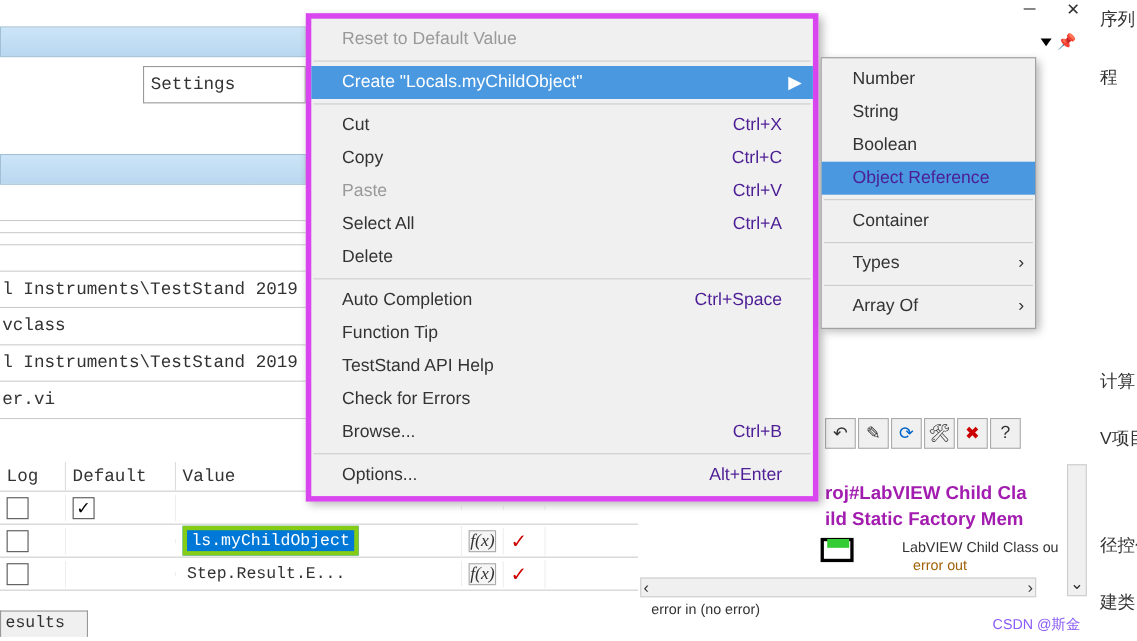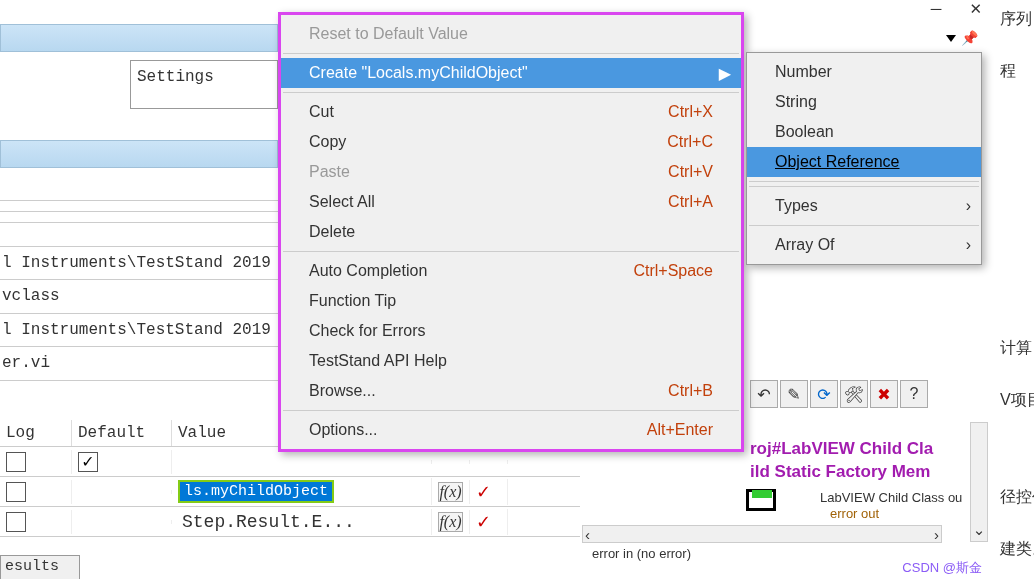--- a/index.html
+++ b/index.html
@@ -1,44 +1,44 @@
 <!DOCTYPE html>
 <html><head>
 <meta charset="utf-8">
 <style>
 * { box-sizing: border-box; margin: 0; padding: 0; }
 body { font-family: "Segoe UI", Tahoma, sans-serif; font-size: 15px; background: #fff; overflow: hidden; width: 1034px; height: 583px; position: relative; color: #333; }
 .top-blue-bar { position: absolute; left: 0; top: 24px; width: 278px; height: 28px; background: linear-gradient(#cce4f7, #b8d8f0); border: 1px solid #a0c0d8; }
-.settings-btn { position: absolute; left: 130px; top: 60px; width: 148px; height: 49px; border: 1px solid #999; background: #fff; font-family: "Courier New", monospace; font-size: 16px; text-align: left; padding-left: 6px; line-height: 32px; }
+.settings-btn { position: absolute; left: 130px; top: 60px; width: 148px; height: 34px; border: 1px solid #999; background: #fff; font-family: "Courier New", monospace; font-size: 16px; text-align: left; padding-left: 6px; line-height: 32px; }
 .blue-strip { position: absolute; left: 0; top: 140px; width: 278px; height: 28px; background: linear-gradient(#cce4f7, #b8d8f0); border: 1px solid #a0c0d8; }
 .bg-rows { position: absolute; left: 0; top: 200px; width: 278px; font-family: "Courier New", monospace; font-size: 16px; line-height: 1.4; }
 .bg-rows .row { border-bottom: 1px solid #ccc; padding: 5px 2px; white-space: nowrap; overflow: hidden; }
 .table-area { position: absolute; left: 0; top: 420px; width: 580px; }
 .table-header { display: flex; border-bottom: 1px solid #ccc; }
 .table-header > div { padding: 4px 6px; font-family: "Courier New", monospace; font-size: 16px; border-right: 1px solid #ddd; }
-.col-log { width: 72px; } .col-def { width: 100px; } .col-val { width: 260px; } .col-fx { width: 38px; } .col-ck { width: 38px; }
+.col-log { width: 60px; } .col-def { width: 100px; } .col-val { width: 260px; } .col-fx { width: 38px; } .col-ck { width: 38px; }
 .table-row { display: flex; border-bottom: 1px solid #ccc; align-items: center; height: 30px; }
 .table-row > div { padding: 2px 6px; border-right: 1px solid #eee; display: flex; align-items: center; justify-content: flex-start; }
 .chk { width: 20px; height: 20px; border: 1px solid #555; background: #fff; display: inline-flex; align-items: center; justify-content: center; }
 .chk.checked::after { content: "✓"; font-size: 16px; color: #000; }
-.val-cell-sel { background: #0078d7; color: #fff; border: 2px solid #84cc16; padding: 1px 4px; font-family: "Courier New", monospace; font-size: 15px; }
-.val-cell { font-family: "Courier New", monospace; font-size: 18px; padding: 1px 4px; }
+.val-cell-sel { background: #0078d7; color: #fff; border: 4px solid #84cc16; padding: 1px 4px; font-family: "Courier New", monospace; font-size: 15px; }
+.val-cell { font-family: "Courier New", monospace; font-size: 15px; padding: 1px 4px; }
 .fx { font-style: italic; font-family: "Times New Roman", serif; font-size: 16px; width: 26px; text-align: center; border: 1px solid #aaa; background: #f5f5f5; }
 .red-check { color: #c00; font-size: 18px; }
 .results-tab { position: absolute; left: 0; bottom: 4px; width: 80px; height: 24px; border: 1px solid #999; border-bottom: none; background: #f0f0f0; font-family: "Courier New", monospace; font-size: 15px; padding: 2px 4px; }
-.context-menu { position: absolute; left: 278px; top: 12px; width: 466px; background: #f0f0f0; border: 3px solid #d946ef; box-shadow: 3px 3px 8px rgba(0,0,0,0.3); padding: 4px 0; z-index: 100; }
+.context-menu { position: absolute; left: 278px; top: 12px; width: 466px; background: #f0f0f0; border: 5px solid #d946ef; box-shadow: 3px 3px 8px rgba(0,0,0,0.3); padding: 4px 0; z-index: 100; }
 .menu-item { display: flex; align-items: center; padding: 6px 28px 6px 28px; font-size: 16px; position: relative; }
 .menu-item.disabled { color: #999; }
 .menu-item.highlighted { background: #4a98e0; color: #fff; }
-.menu-item .shortcut { margin-left: auto; color: #c2410c; }
+.menu-item .shortcut { margin-left: auto; color: #4c1d95; }
 .menu-item .arrow { position: absolute; right: 10px; }
 .menu-sep { height: 1px; background: #ccc; margin: 4px 2px; }
-.submenu { position: absolute; left: 746px; top: 52px; width: 236px; background: #f0f0f0; border: 1px solid #999; box-shadow: 3px 3px 8px rgba(0,0,0,0.3); padding: 4px 0; z-index: 110; }
+.submenu { position: absolute; left: 746px; top: 52px; width: 196px; background: #f0f0f0; border: 1px solid #999; box-shadow: 3px 3px 8px rgba(0,0,0,0.3); padding: 4px 0; z-index: 110; }
 .submenu .menu-item { padding: 6px 20px 6px 28px; font-size: 16px; }
-.submenu .menu-item.selected { background: #4a98e0; color: #000000; text-decoration: underline; }
+.submenu .menu-item.selected { background: #4a98e0; color: #4c1d95; }
 .dropdown-pin { position: absolute; right: 55px; top: 30px; display: flex; gap: 6px; align-items: center; }
 .pin-triangle { width: 0; height: 0; border-left: 5px solid transparent; border-right: 5px solid transparent; border-top: 7px solid #000; }
 .pin-icon { font-size: 14px; }
 .dash-x { position: absolute; right: 42px; top: 0px; font-family: "Segoe UI", sans-serif; font-size: 15px; letter-spacing: 10px; color: #333; display: flex; gap: 18px; }
 .cn-right { position: absolute; right: 0; top: 0; width: 34px; font-size: 16px; line-height: 2.4; writing-mode: horizontal-tb; }
 .cn-right > div { margin-bottom: 14px; white-space: nowrap; text-align: left; }
 .toolbar { position: absolute; left: 750px; top: 380px; display: flex; gap: 2px; }
 .toolbar .tb-btn { width: 28px; height: 28px; border: 1px solid #aaa; background: #f0f0f0; display: flex; align-items: center; justify-content: center; font-size: 16px; }
 .proj-text { position: absolute; left: 750px; top: 438px; font-size: 17px; font-weight: bold; color: #a21caf; line-height: 1.35; }
 .lv-line { position: absolute; left: 820px; top: 490px; font-size: 13px; color: #333; }
@@ -161,24 +161,24 @@
     </div>
   <div class="menu-sep"></div>
   <div class="menu-item">
       <span>Auto Completion</span>
       <span class="shortcut">Ctrl+Space</span>
     </div>
   <div class="menu-item">
       <span>Function Tip</span>
     </div>
   <div class="menu-item">
+      <span>TestStand API Help</span>
+    </div>
+  <div class="menu-item">
       <span>Check for Errors</span>
-    </div>
-  <div class="menu-item">
-      <span>TestStand API Help</span>
     </div>
   <div class="menu-item">
       <span>Browse...</span>
       <span class="shortcut">Ctrl+B</span>
     </div>
   <div class="menu-sep"></div>
   <div class="menu-item">
       <span>Options...</span>
       <span class="shortcut">Alt+Enter</span>
     </div>
@@ -191,20 +191,23 @@
   <div class="menu-item">
       <span>String</span>
     </div>
   <div class="menu-item">
       <span>Boolean</span>
     </div>
   <div class="menu-item selected">
       <span>Object Reference</span>
     </div>
   <div class="menu-sep"></div>
+  <div class="menu-item">
+      <span>Container</span>
+    </div>
   <div class="menu-sep"></div>
   <div class="menu-item">
       <span>Types</span>
       <span class="arrow">›</span>
     </div>
   <div class="menu-sep"></div>
   <div class="menu-item">
       <span>Array Of</span>
       <span class="arrow">›</span>
     </div>

